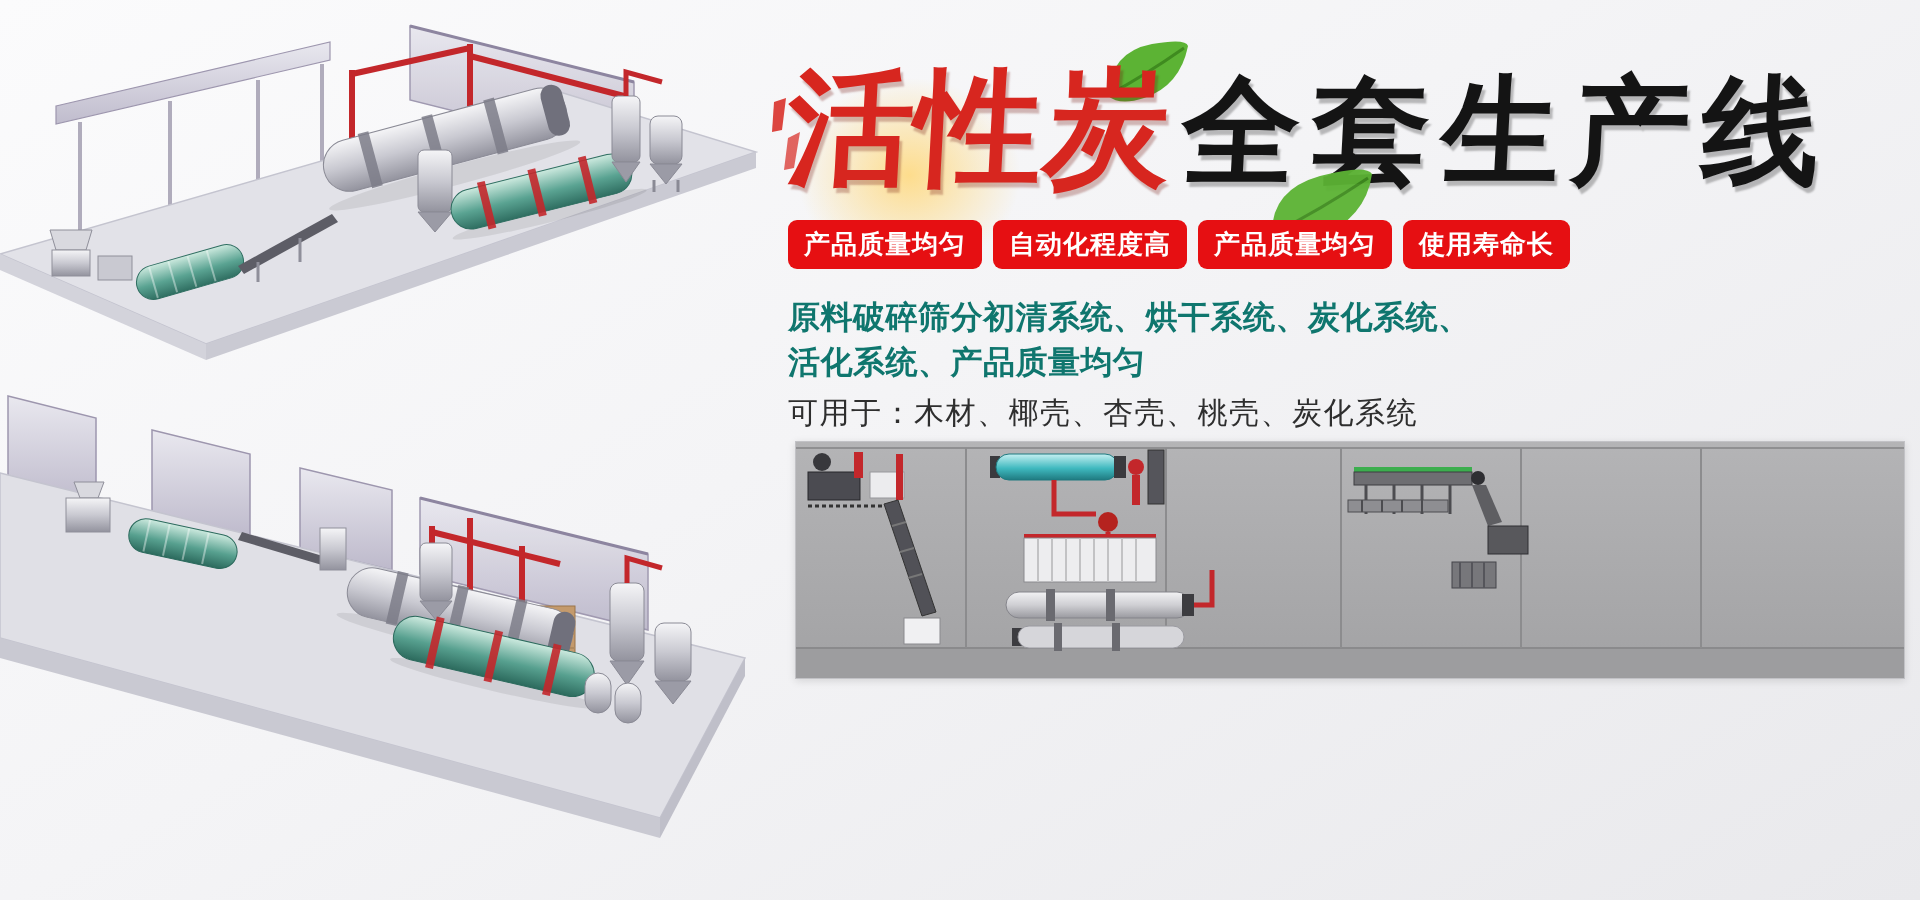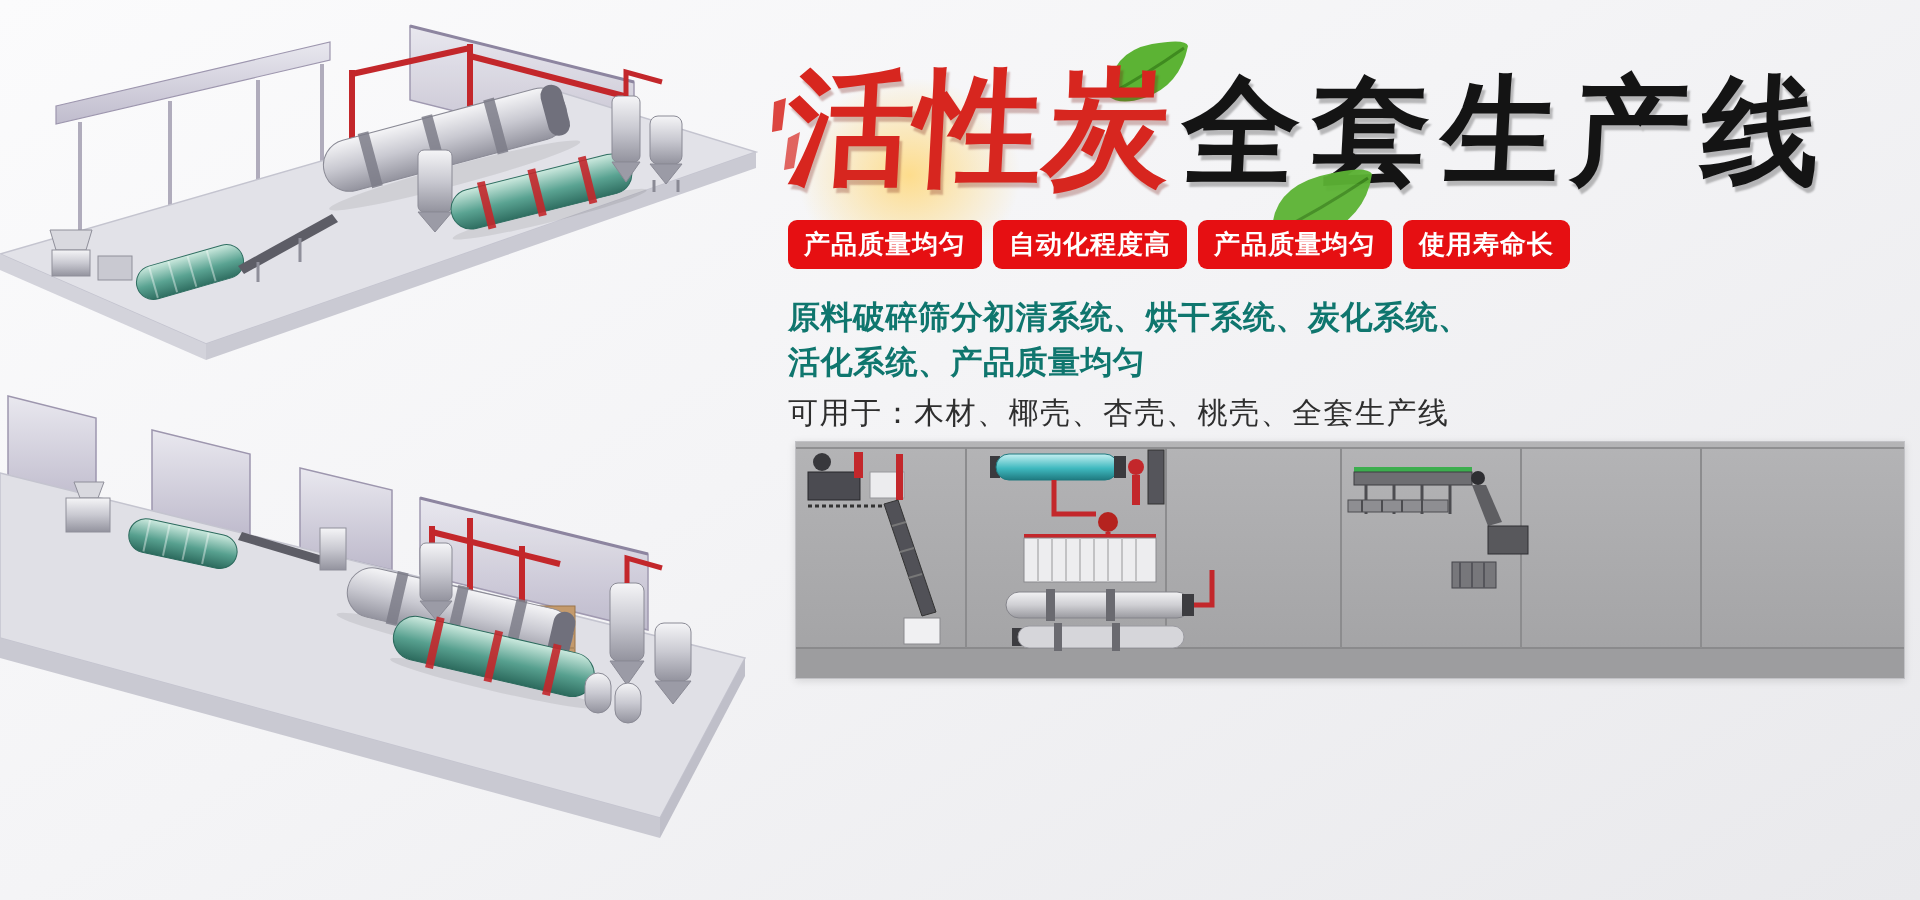--- a/index.html
+++ b/index.html
@@ -291,21 +291,21 @@
       <span class="badge">自动化程度高</span>
       <span class="badge">产品质量均匀</span>
       <span class="badge">使用寿命长</span>
     </div>
 
     <div class="desc">
       <div>原料破碎筛分初清系统、烘干系统、炭化系统、</div>
       <div>活化系统、产品质量均匀</div>
     </div>
 
-    <div class="materials">可用于：木材、椰壳、杏壳、桃壳、全套生产线</div>
+    <div class="materials">可用于：木材、椰壳、杏壳、桃壳、炭化系统</div>
   </div>
 
   <svg class="schematic" viewBox="0 0 1108 236" aria-hidden="true">
     <defs>
       <linearGradient id="sBg" x1="0" y1="0" x2="0" y2="1">
         <stop offset="0" stop-color="#b4b4b6"></stop>
           <stop offset="1" stop-color="#a2a2a4"></stop>
       </linearGradient>
       <linearGradient id="sCyl" x1="0" y1="0" x2="0" y2="1">
         <stop offset="0" stop-color="#f2f2f4"></stop>

